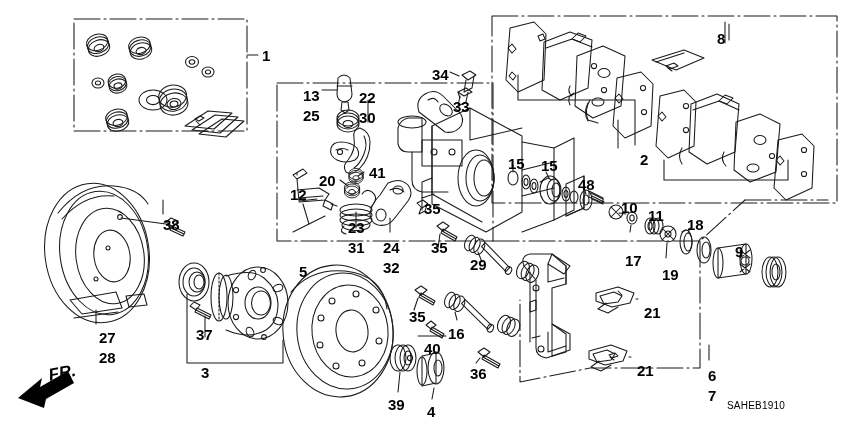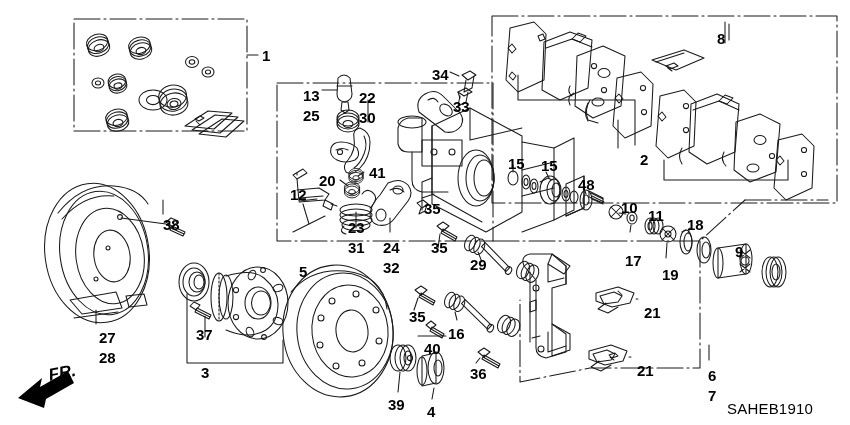--- a/index.html
+++ b/index.html
@@ -3,21 +3,21 @@
 <meta charset="utf-8">
 <style>
   html,body{margin:0;padding:0;background:#fff;}
   body{width:850px;height:425px;overflow:hidden;
        font-family:"Liberation Sans",sans-serif;color:#000;}
   #sheet{position:relative;width:850px;height:425px;background:#fff;}
   #art{position:absolute;left:0;top:0;width:850px;height:425px;}
   .callout{position:absolute;font-size:15px;font-weight:700;line-height:14px;
            letter-spacing:0px;color:#000;white-space:pre;}
   .callout.two{line-height:20px;}
-  #diagcode{position:absolute;left:727px;top:400px;font-size:15px;
+  #diagcode{position:absolute;left:727px;top:400px;font-size:10px;
             font-weight:400;letter-spacing:.2px;}
   #frlabel{position:absolute;left:47px;top:366px;font-size:17px;
            font-weight:700;font-style:italic;transform:rotate(-11deg);
            transform-origin:left top;}
 </style>
 </head>
 <body>
 
 <div id="sheet">
 

